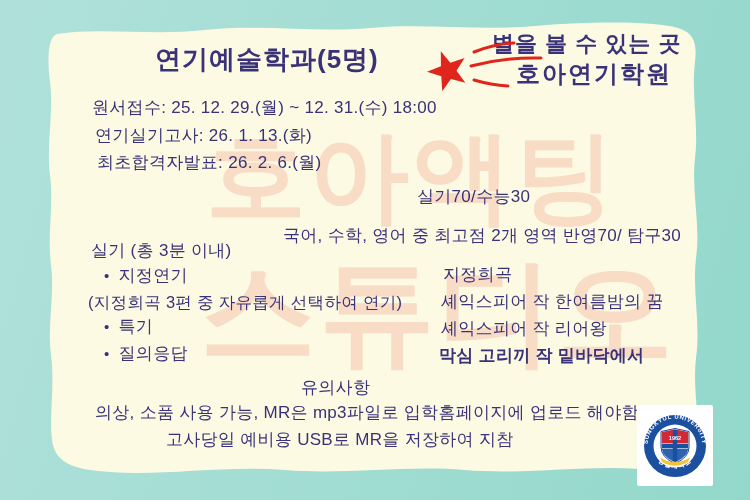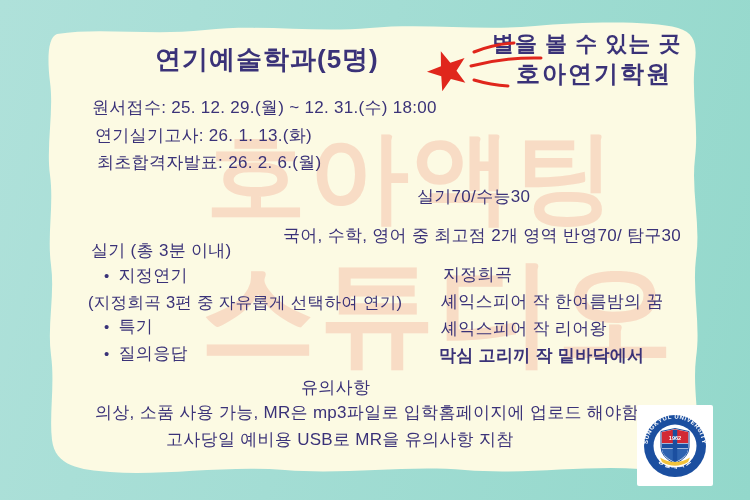--- a/index.html
+++ b/index.html
@@ -116,21 +116,21 @@
     <span>질의응답</span>
   </div>
 
   <div class="abs body-line plays-h">지정희곡</div>
   <div class="abs body-line p0">셰익스피어 작 한여름밤의 꿈</div>
   <div class="abs body-line p1">셰익스피어 작 리어왕</div>
   <div class="abs body-line p2">막심 고리끼 작 밑바닥에서</div>
 
   <div class="abs body-line notice-h">유의사항</div>
   <div class="abs body-line n0">의상, 소품 사용 가능, MR은 mp3파일로 입학홈페이지에 업로드 해야함,</div>
-  <div class="abs body-line n1">고사당일 예비용 USB로 MR을 유의사항 지참</div>
+  <div class="abs body-line n1">고사당일 예비용 USB로 MR을 저장하여 지참</div>
 
   <div class="logo-box">
     <svg width="74" height="81" viewBox="0 0 74 81">
       <defs>
         <path id="arcTop" d="M 9.5,41 A 27.5,27.5 0 0 1 64.5,41"></path>
         <path id="arcBot" d="M 13.5,44 A 24,24 0 0 0 60.5,44"></path>
       </defs>
       <circle cx="37" cy="41" r="31" fill="#1b4fa0"></circle>
       <circle cx="37" cy="41" r="21.5" fill="#ffffff"></circle>
       <text font-size="6" fill="#ffffff" letter-spacing="0.6" font-weight="bold">

